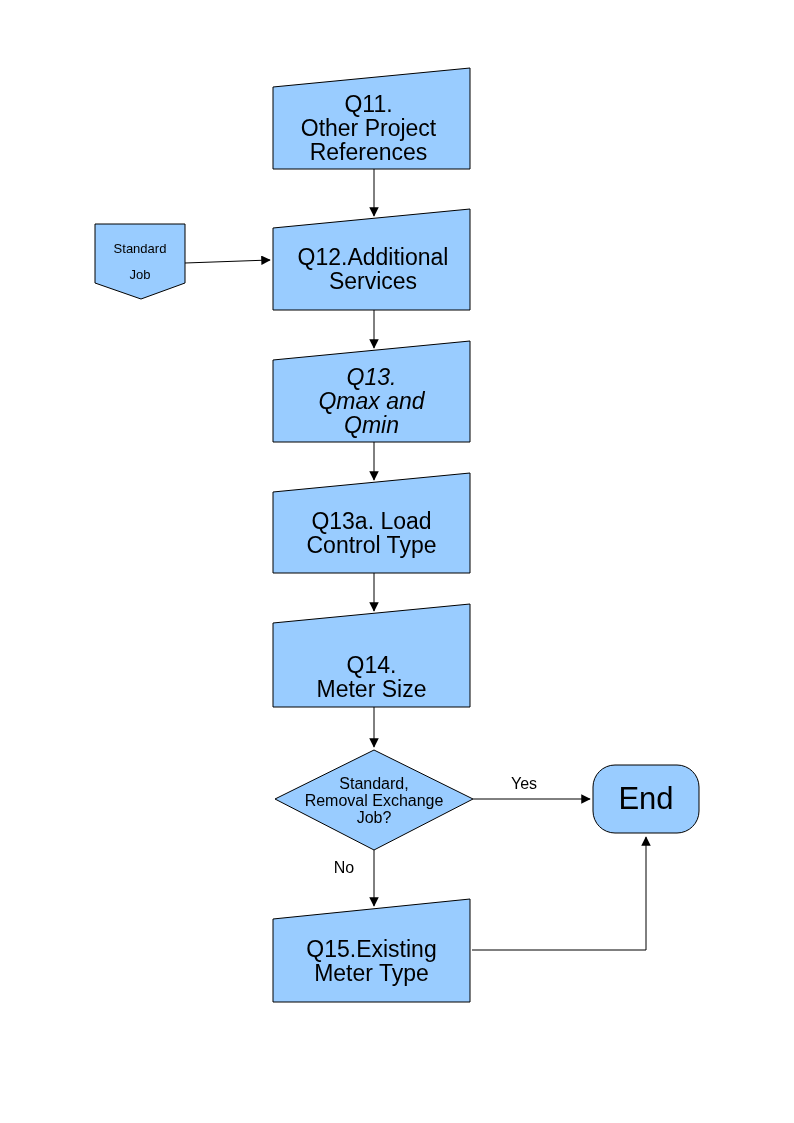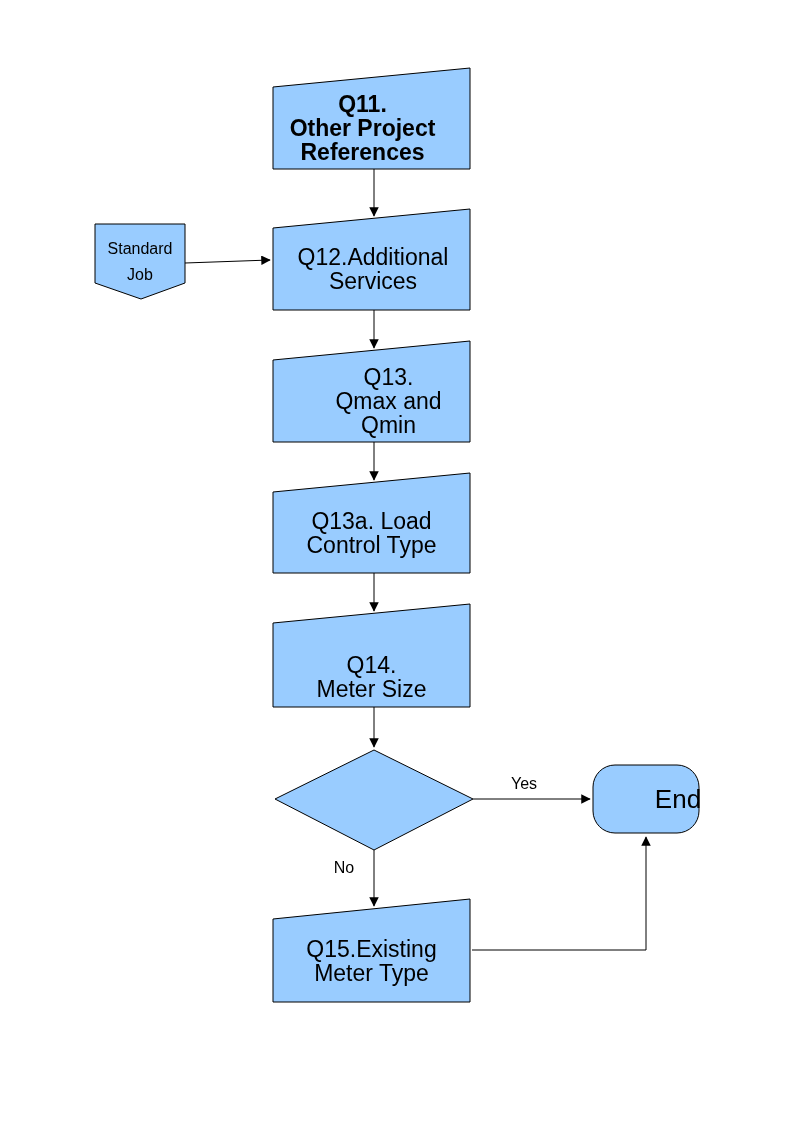--- a/index.html
+++ b/index.html
@@ -17,23 +17,23 @@
     position: absolute;
     display: flex;
     align-items: center;
     justify-content: center;
     text-align: center;
     white-space: pre-line;
     color: #000000;
     pointer-events: none;
   }
   .label.box   { font-size: 23px; line-height: 24px; }
-  .label.pent  { font-size: 16px; line-height: 26px; }
+  .label.pent  { font-size: 13px; line-height: 26px; }
   .label.small { font-size: 16px; line-height: 17px; }
-  .label.term  { font-size: 26px; line-height: 26px; margin-left: 32px; }
+  .label.term  { font-size: 31px; line-height: 26px; }
   .label.edge  { font-size: 16px; line-height: 26px; }
   .shape { fill: #99CCFF; stroke: #000000; stroke-width: 1; stroke-linejoin: round; }
   .edge-line { stroke: #000000; stroke-width: 1; fill: none; }
 </style>
 </head>
 <body>
 
 <div class="page">
 
   <svg width="794" height="1123" viewBox="0 0 794 1123">
@@ -57,34 +57,37 @@
     <polygon class="shape" points="95,224 185,224 185,283 141,299 95,283" fill="#99CCFF" stroke="#000000"></polygon>
     <polygon class="shape" points="273,228 470,209 470,310 273,310" fill="#99CCFF" stroke="#000000"></polygon>
     <polygon class="shape" points="273,360 470,341 470,442 273,442" fill="#99CCFF" stroke="#000000"></polygon>
     <polygon class="shape" points="273,492 470,473 470,573 273,573" fill="#99CCFF" stroke="#000000"></polygon>
     <polygon class="shape" points="273,623 470,604 470,707 273,707" fill="#99CCFF" stroke="#000000"></polygon>
     <polygon class="shape" points="374,750 473,799 374,850 275,799" fill="#99CCFF" stroke="#000000"></polygon>
     <polygon class="shape" points="273,919 470,899 470,1002 273,1002" fill="#99CCFF" stroke="#000000"></polygon>
     <rect class="shape" x="593" y="765" width="106" height="68" rx="22" ry="22" fill="#99CCFF" stroke="#000000"></rect>
   </svg>
 
-  <div class="label box" style="left:264px; top:87px;  width:197px; height:82px;font-weight:bold;">Q11.
+  <div class="label box" style="left:270px; top:87px;  width:197px; height:82px;">Q11.
 Other Project
 References</div>
   <div class="label pent" style="left:95px;  top:224px; width:90px;  height:75px;">Standard
 Job</div>
   <div class="label box" style="left:273px; top:228px; width:200px; height:82px;">Q12.Additional
 Services</div>
-  <div class="label box" style="left:290px; top:360px; width:197px; height:82px;">Q13.
+  <div class="label box" style="left:273px; top:360px; width:197px; height:82px;font-style:italic;">Q13.
 Qmax and
 Qmin</div>
   <div class="label box" style="left:273px; top:492px; width:197px; height:81px;">Q13a. Load
 Control Type</div>
   <div class="label box" style="left:273px; top:635px; width:197px; height:84px;">Q14.
 Meter Size</div>
+  <div class="label small" style="left:275px; top:750px; width:198px; height:100px;">Standard,
+Removal Exchange
+Job?</div>
   <div class="label box" style="left:273px; top:919px; width:197px; height:83px;">Q15.Existing
 Meter Type</div>
   <div class="label term" style="left:593px; top:765px; width:106px; height:68px;">End</div>
 
   <div class="label edge" style="left:498px; top:771px; width:52px; height:26px;">Yes</div>
   <div class="label edge" style="left:323px; top:855px; width:42px; height:26px;">No</div>
 
 </div>
 
 </body></html>

